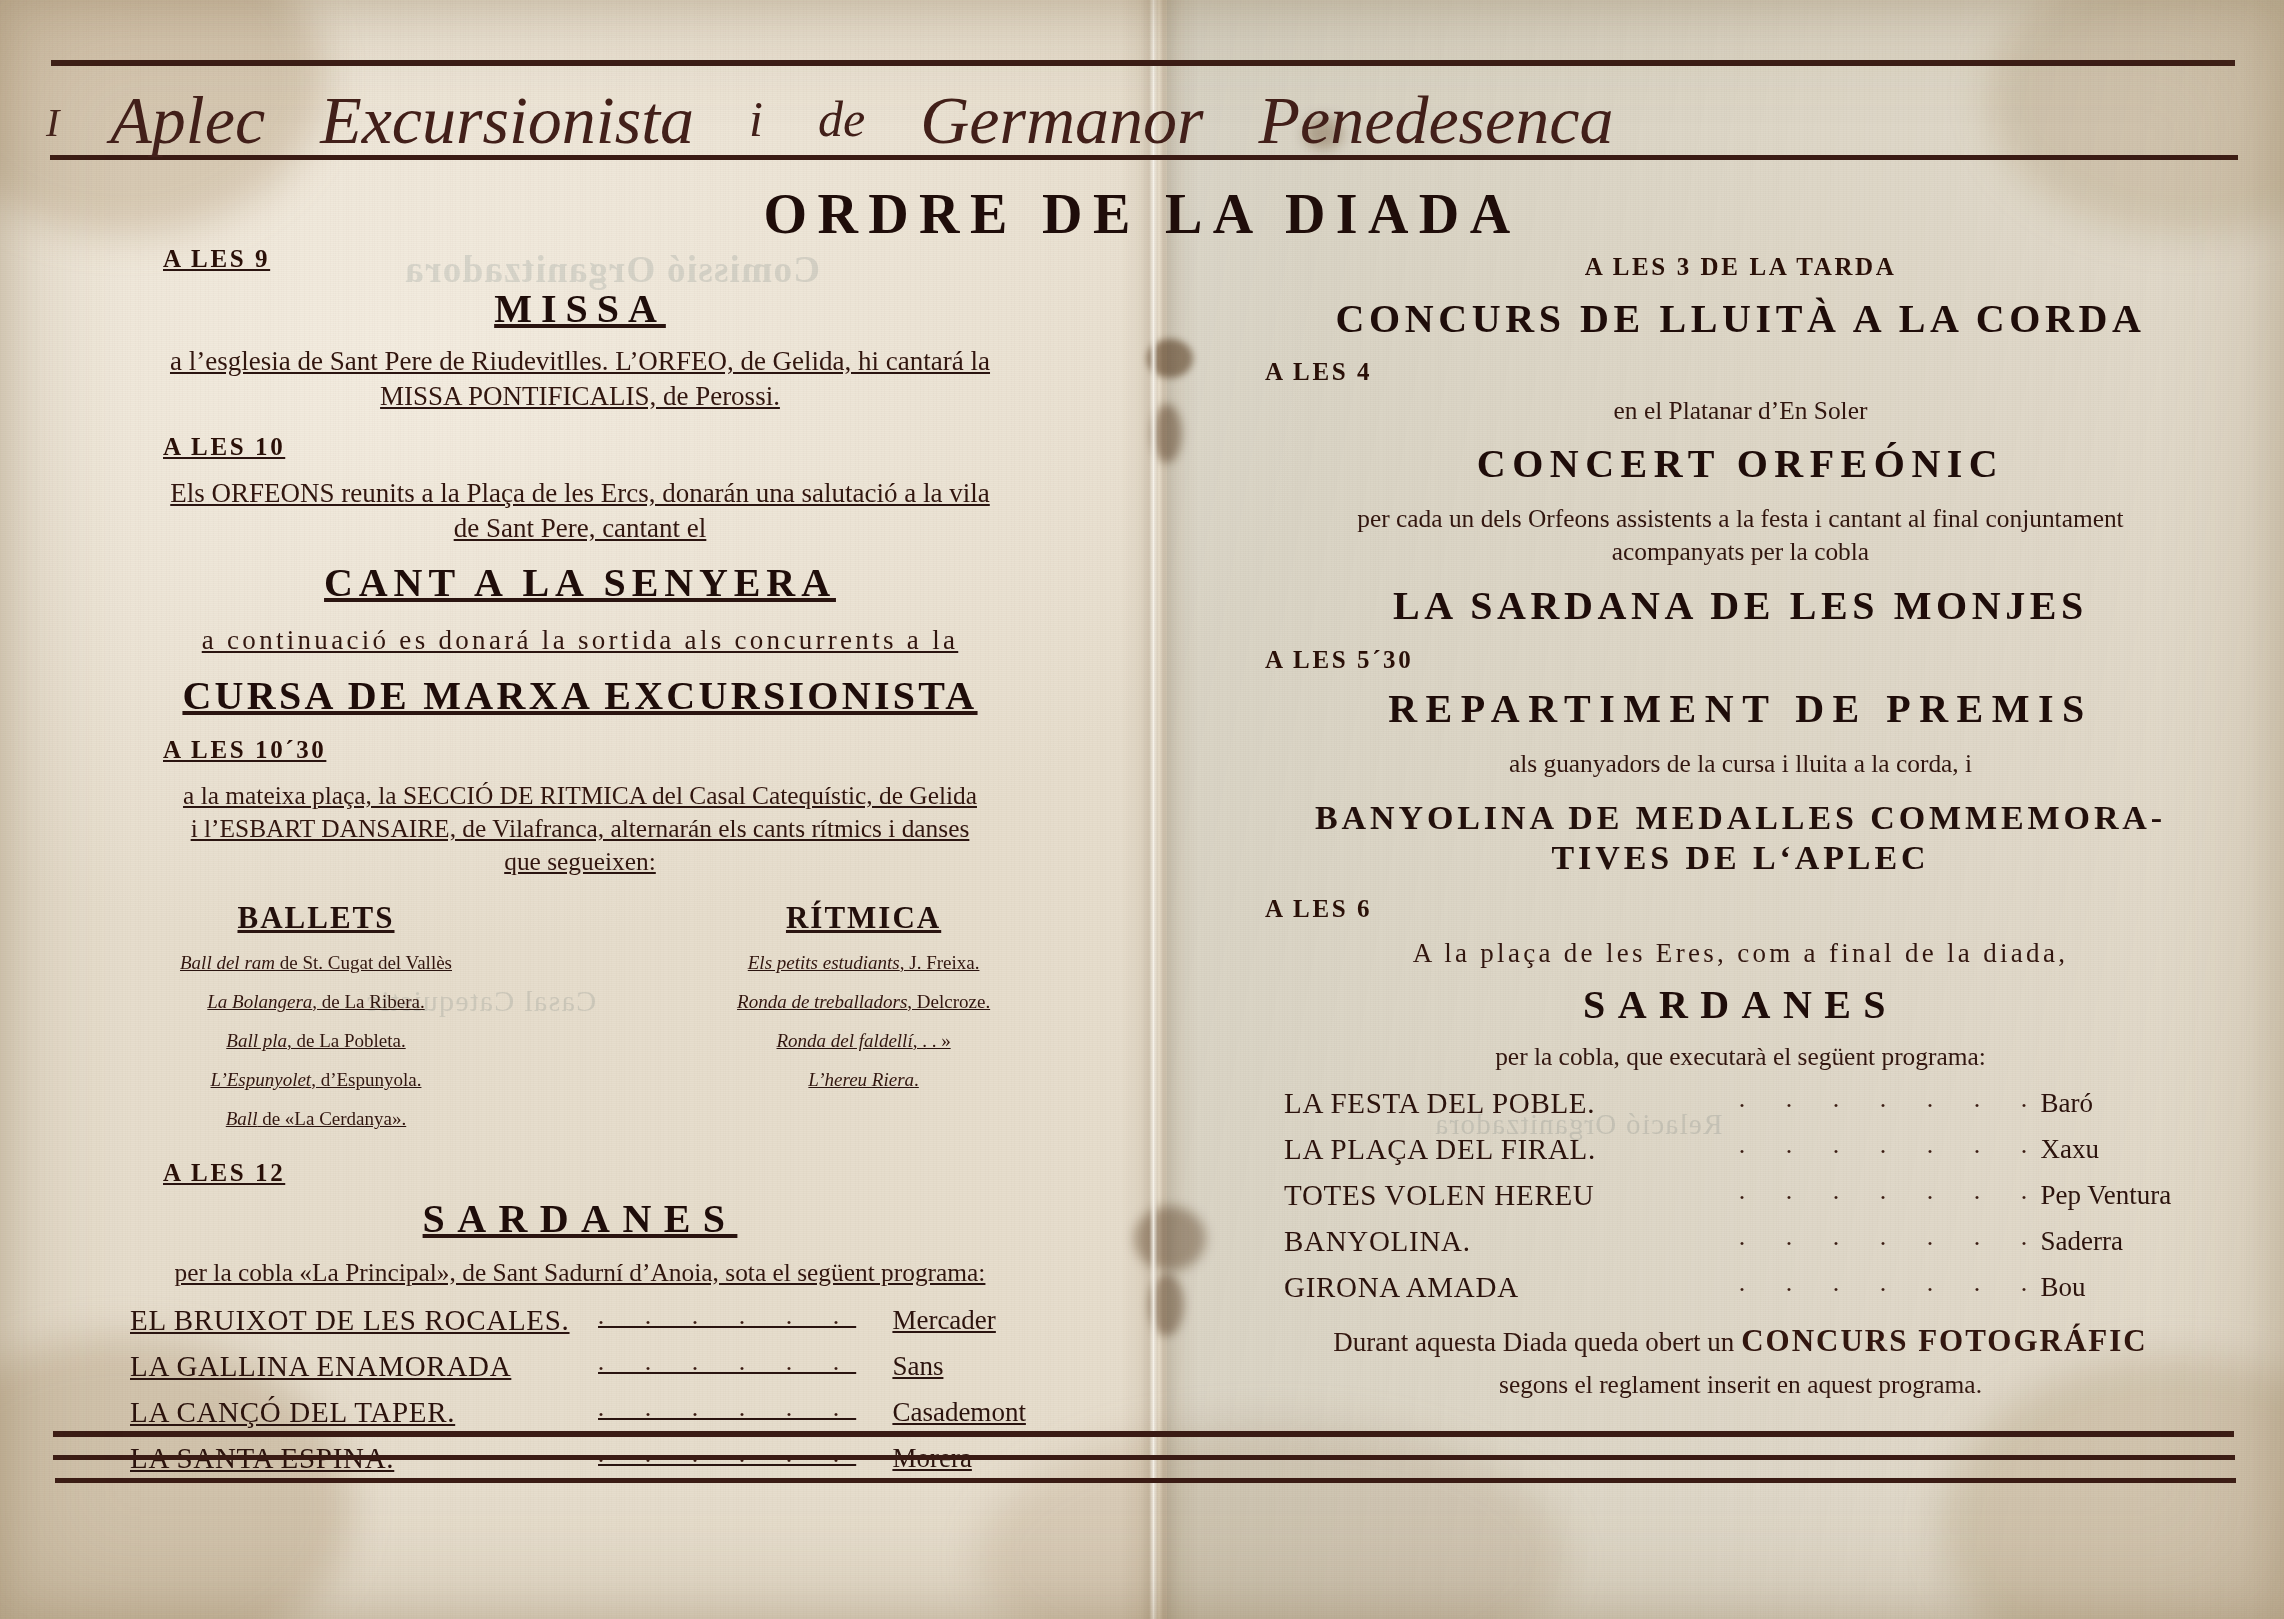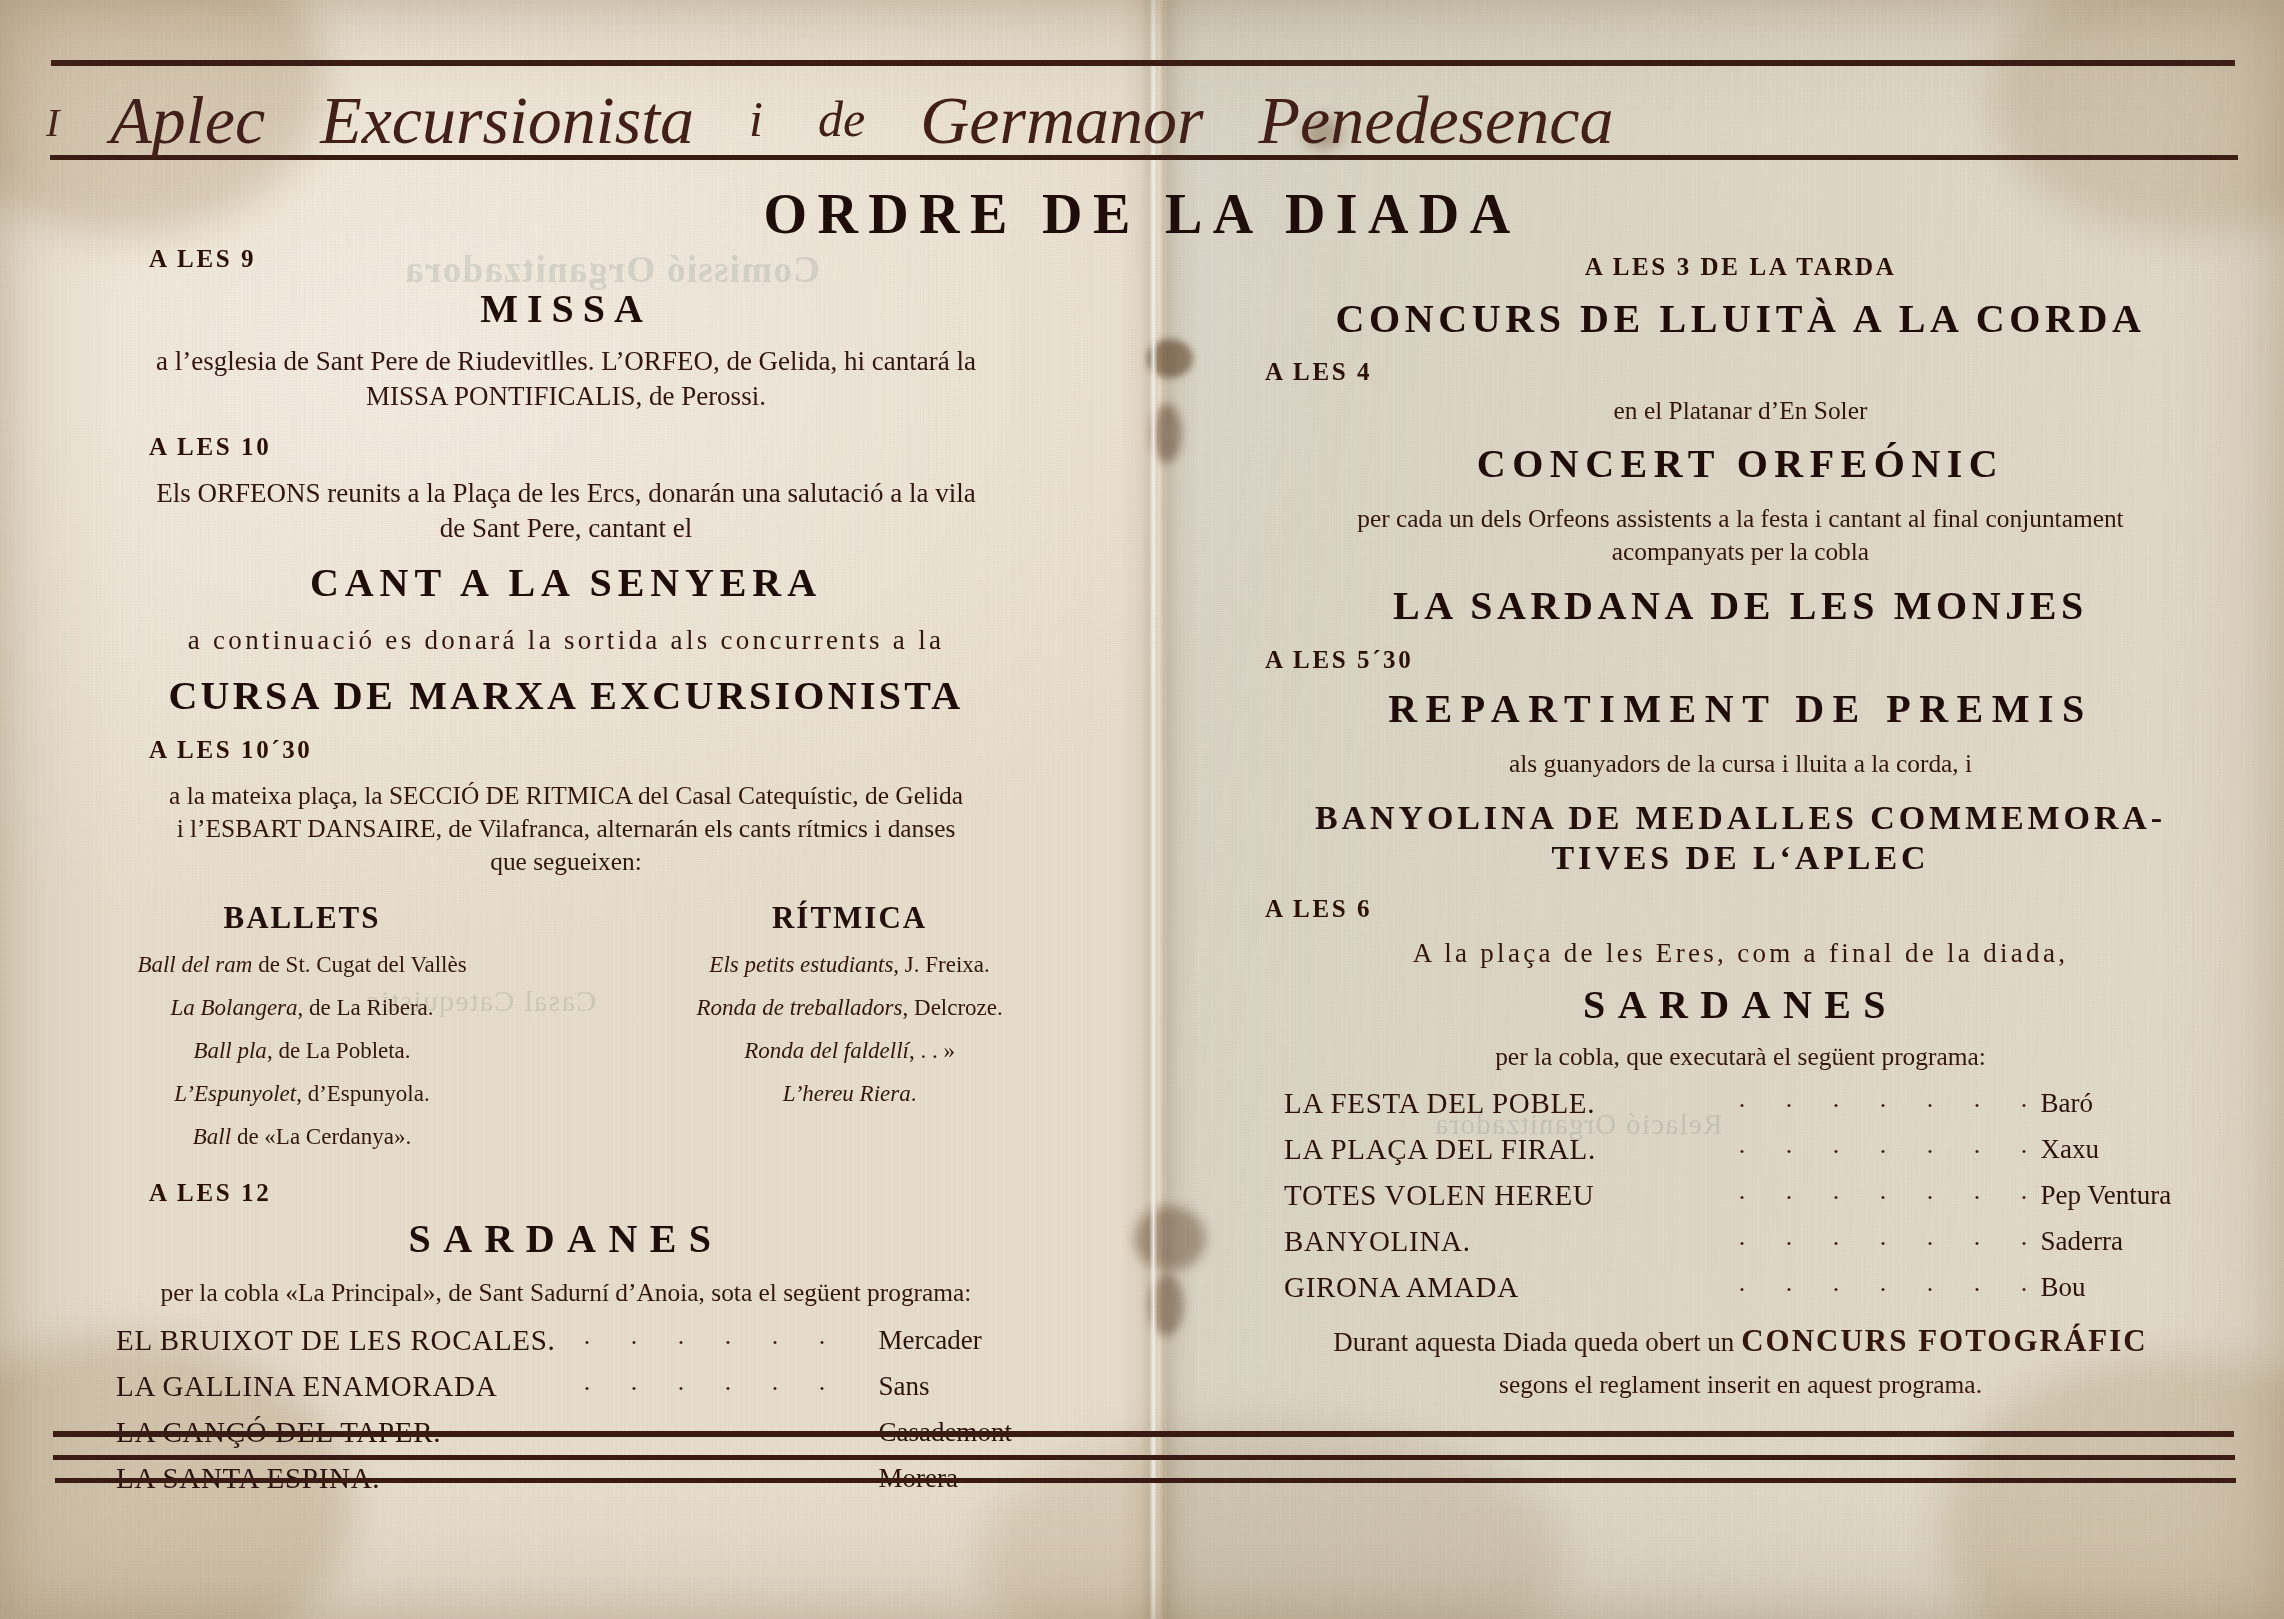--- a/index.html
+++ b/index.html
@@ -107,21 +107,21 @@
     line-height: 1;
     color: #43201a;
     white-space: nowrap;
   }
   .runhead span { display: inline-block; }
   .rh-cap { font-size: 68px; line-height: .8; position: relative; top: 6.5px; }
   .rh-small { font-size: 40px; }
 
   
   .col { position: absolute; }
-  .colL { left: 38px;  width: 1056px; }
+  .colL { left: 52px;  width: 1056px; text-decoration: underline; }
   .colR { left: 1219px; width: 1043px; }
 
   .t-main {
     text-align: center;
     font-weight: bold;
     font-size: 56px;
     letter-spacing: 10.4px;
     line-height: 1;
     color: #1f0d0a;
   }
@@ -165,21 +165,21 @@
   }
   .dance-col { flex: 0 0 50%; }
   .dance-head {
     font-weight: bold;
     font-size: 31px;
     letter-spacing: 2px;
     margin-bottom: 17px;
     color: #23100c;
   }
   .dance-item {
-    font-size: 23px;
+    font-size: 19px;
     line-height: 1.0;
     margin-bottom: 20px;
     color: #32160f;
     white-space: nowrap;
   }
   .dance-item i { font-style: italic; }
 
   
   .prog { margin-top: 3.9px; }
   .prog-row {

